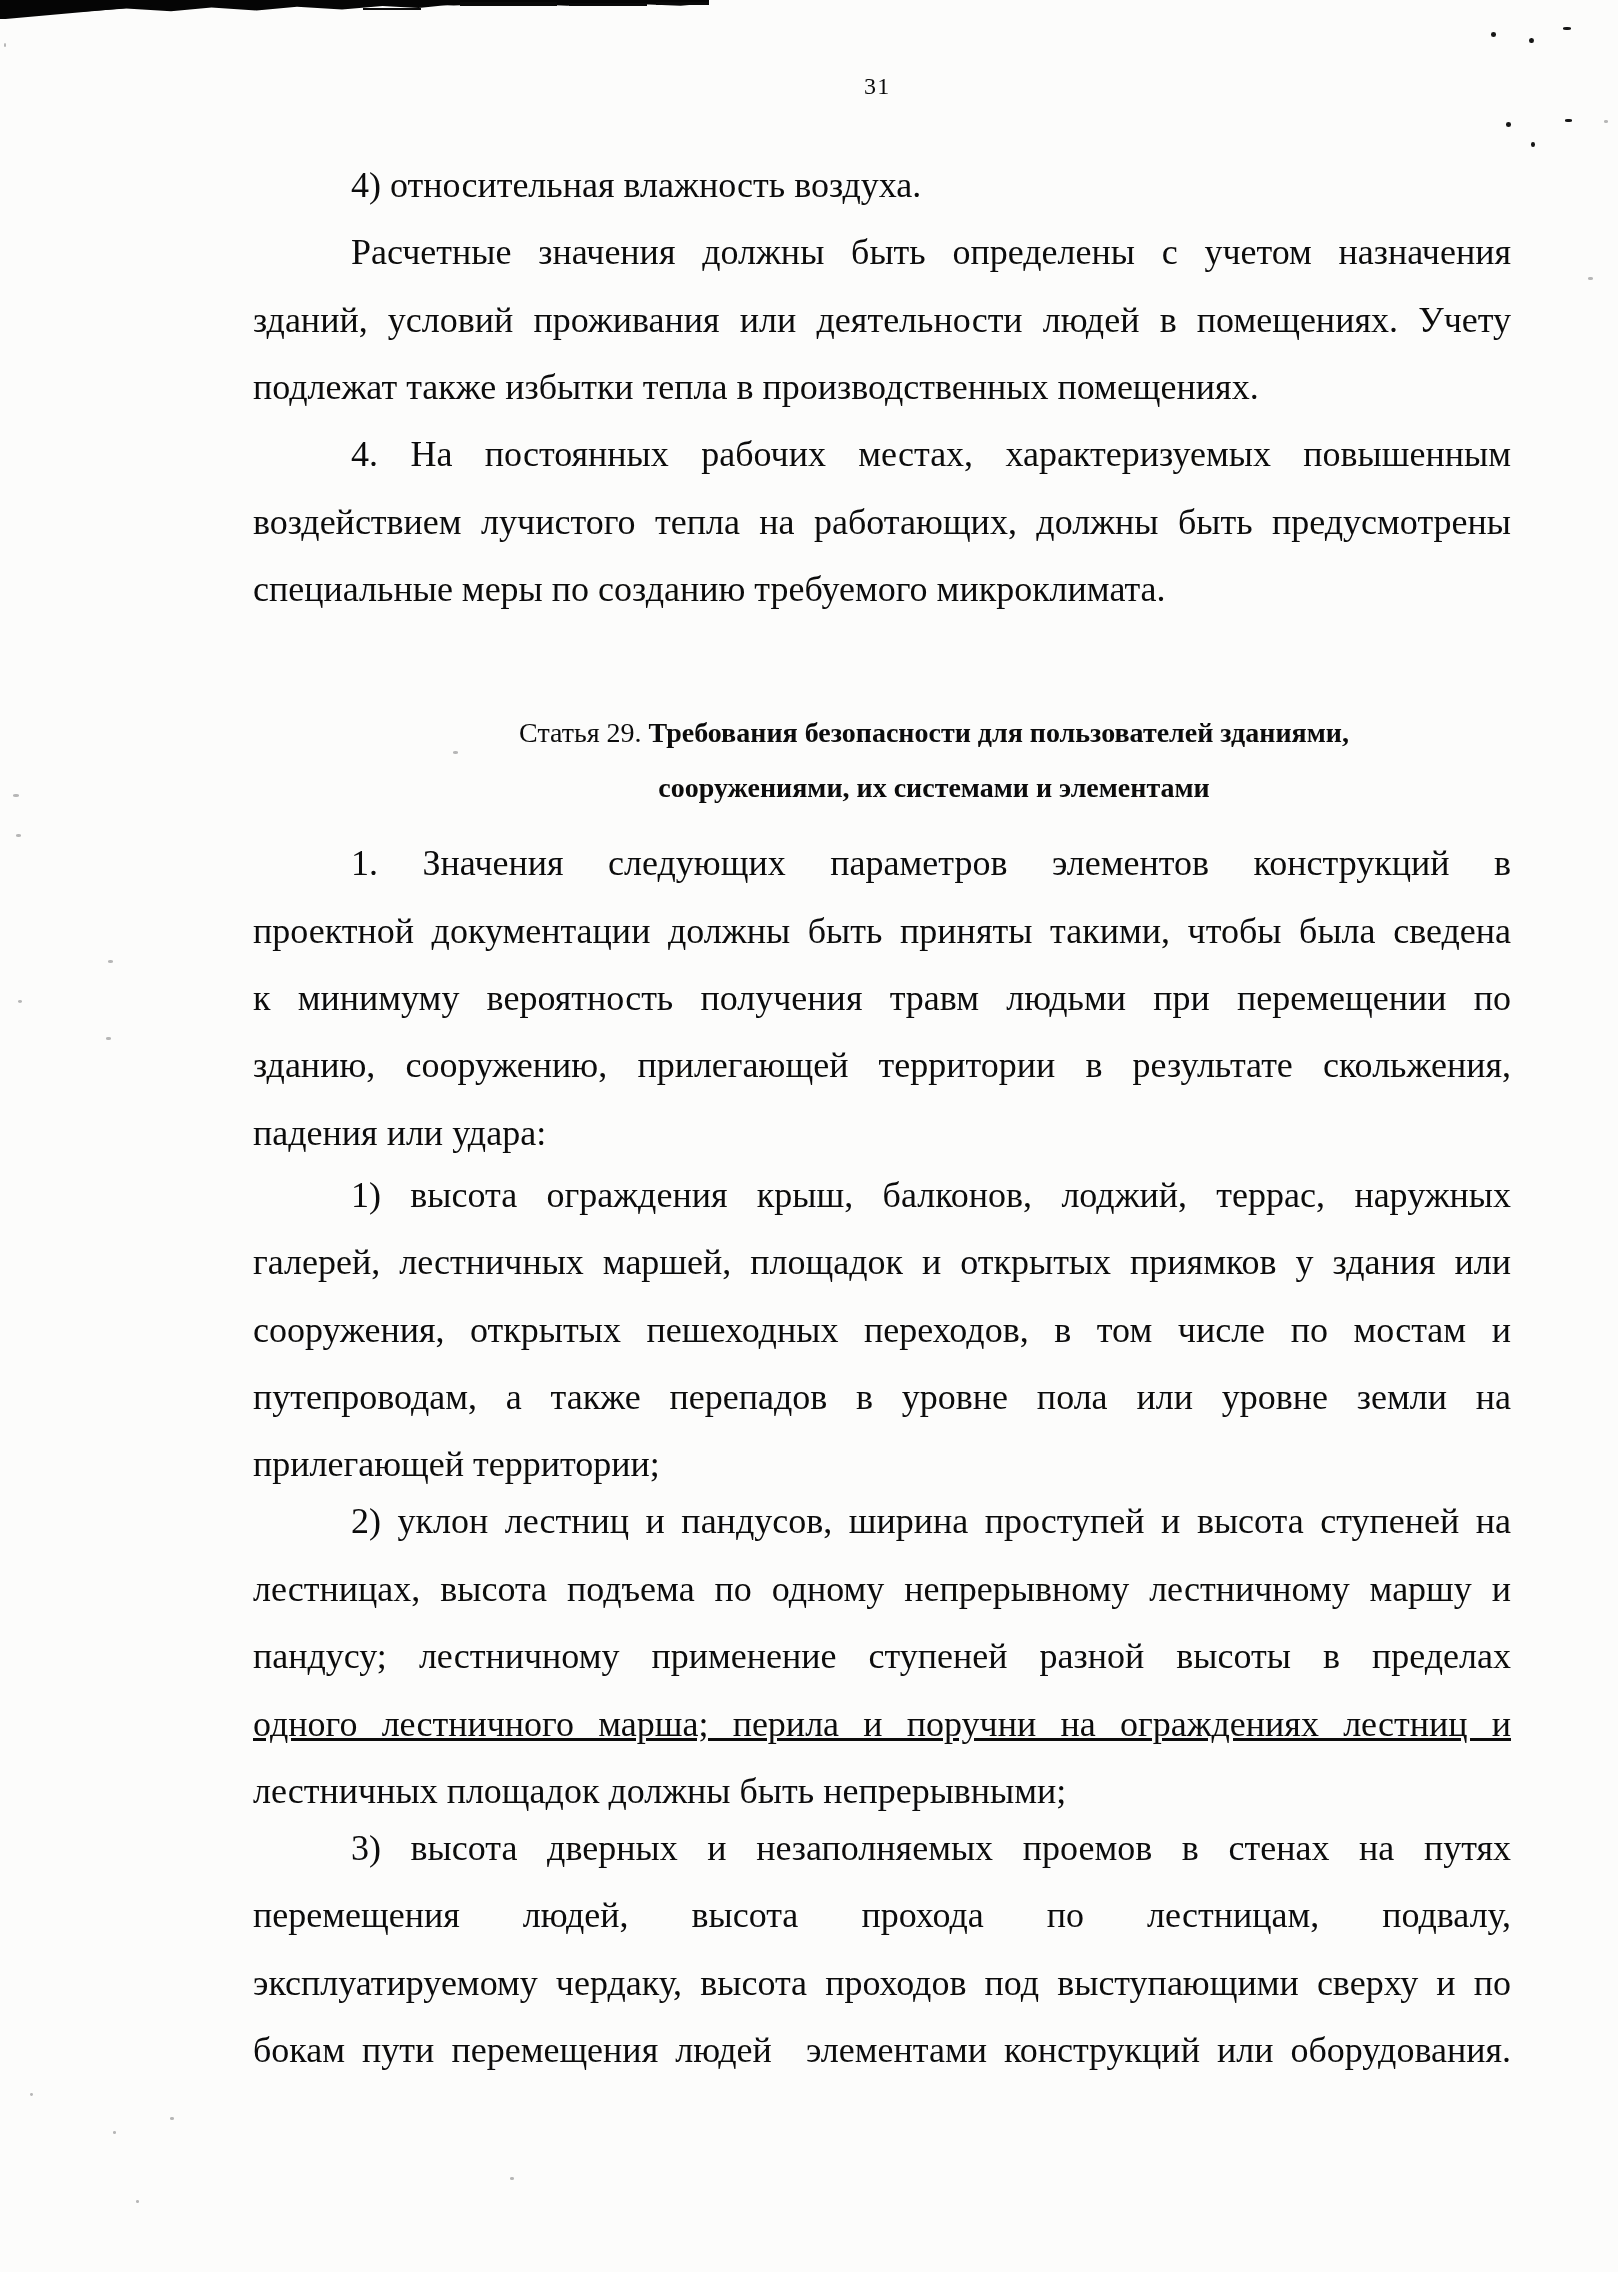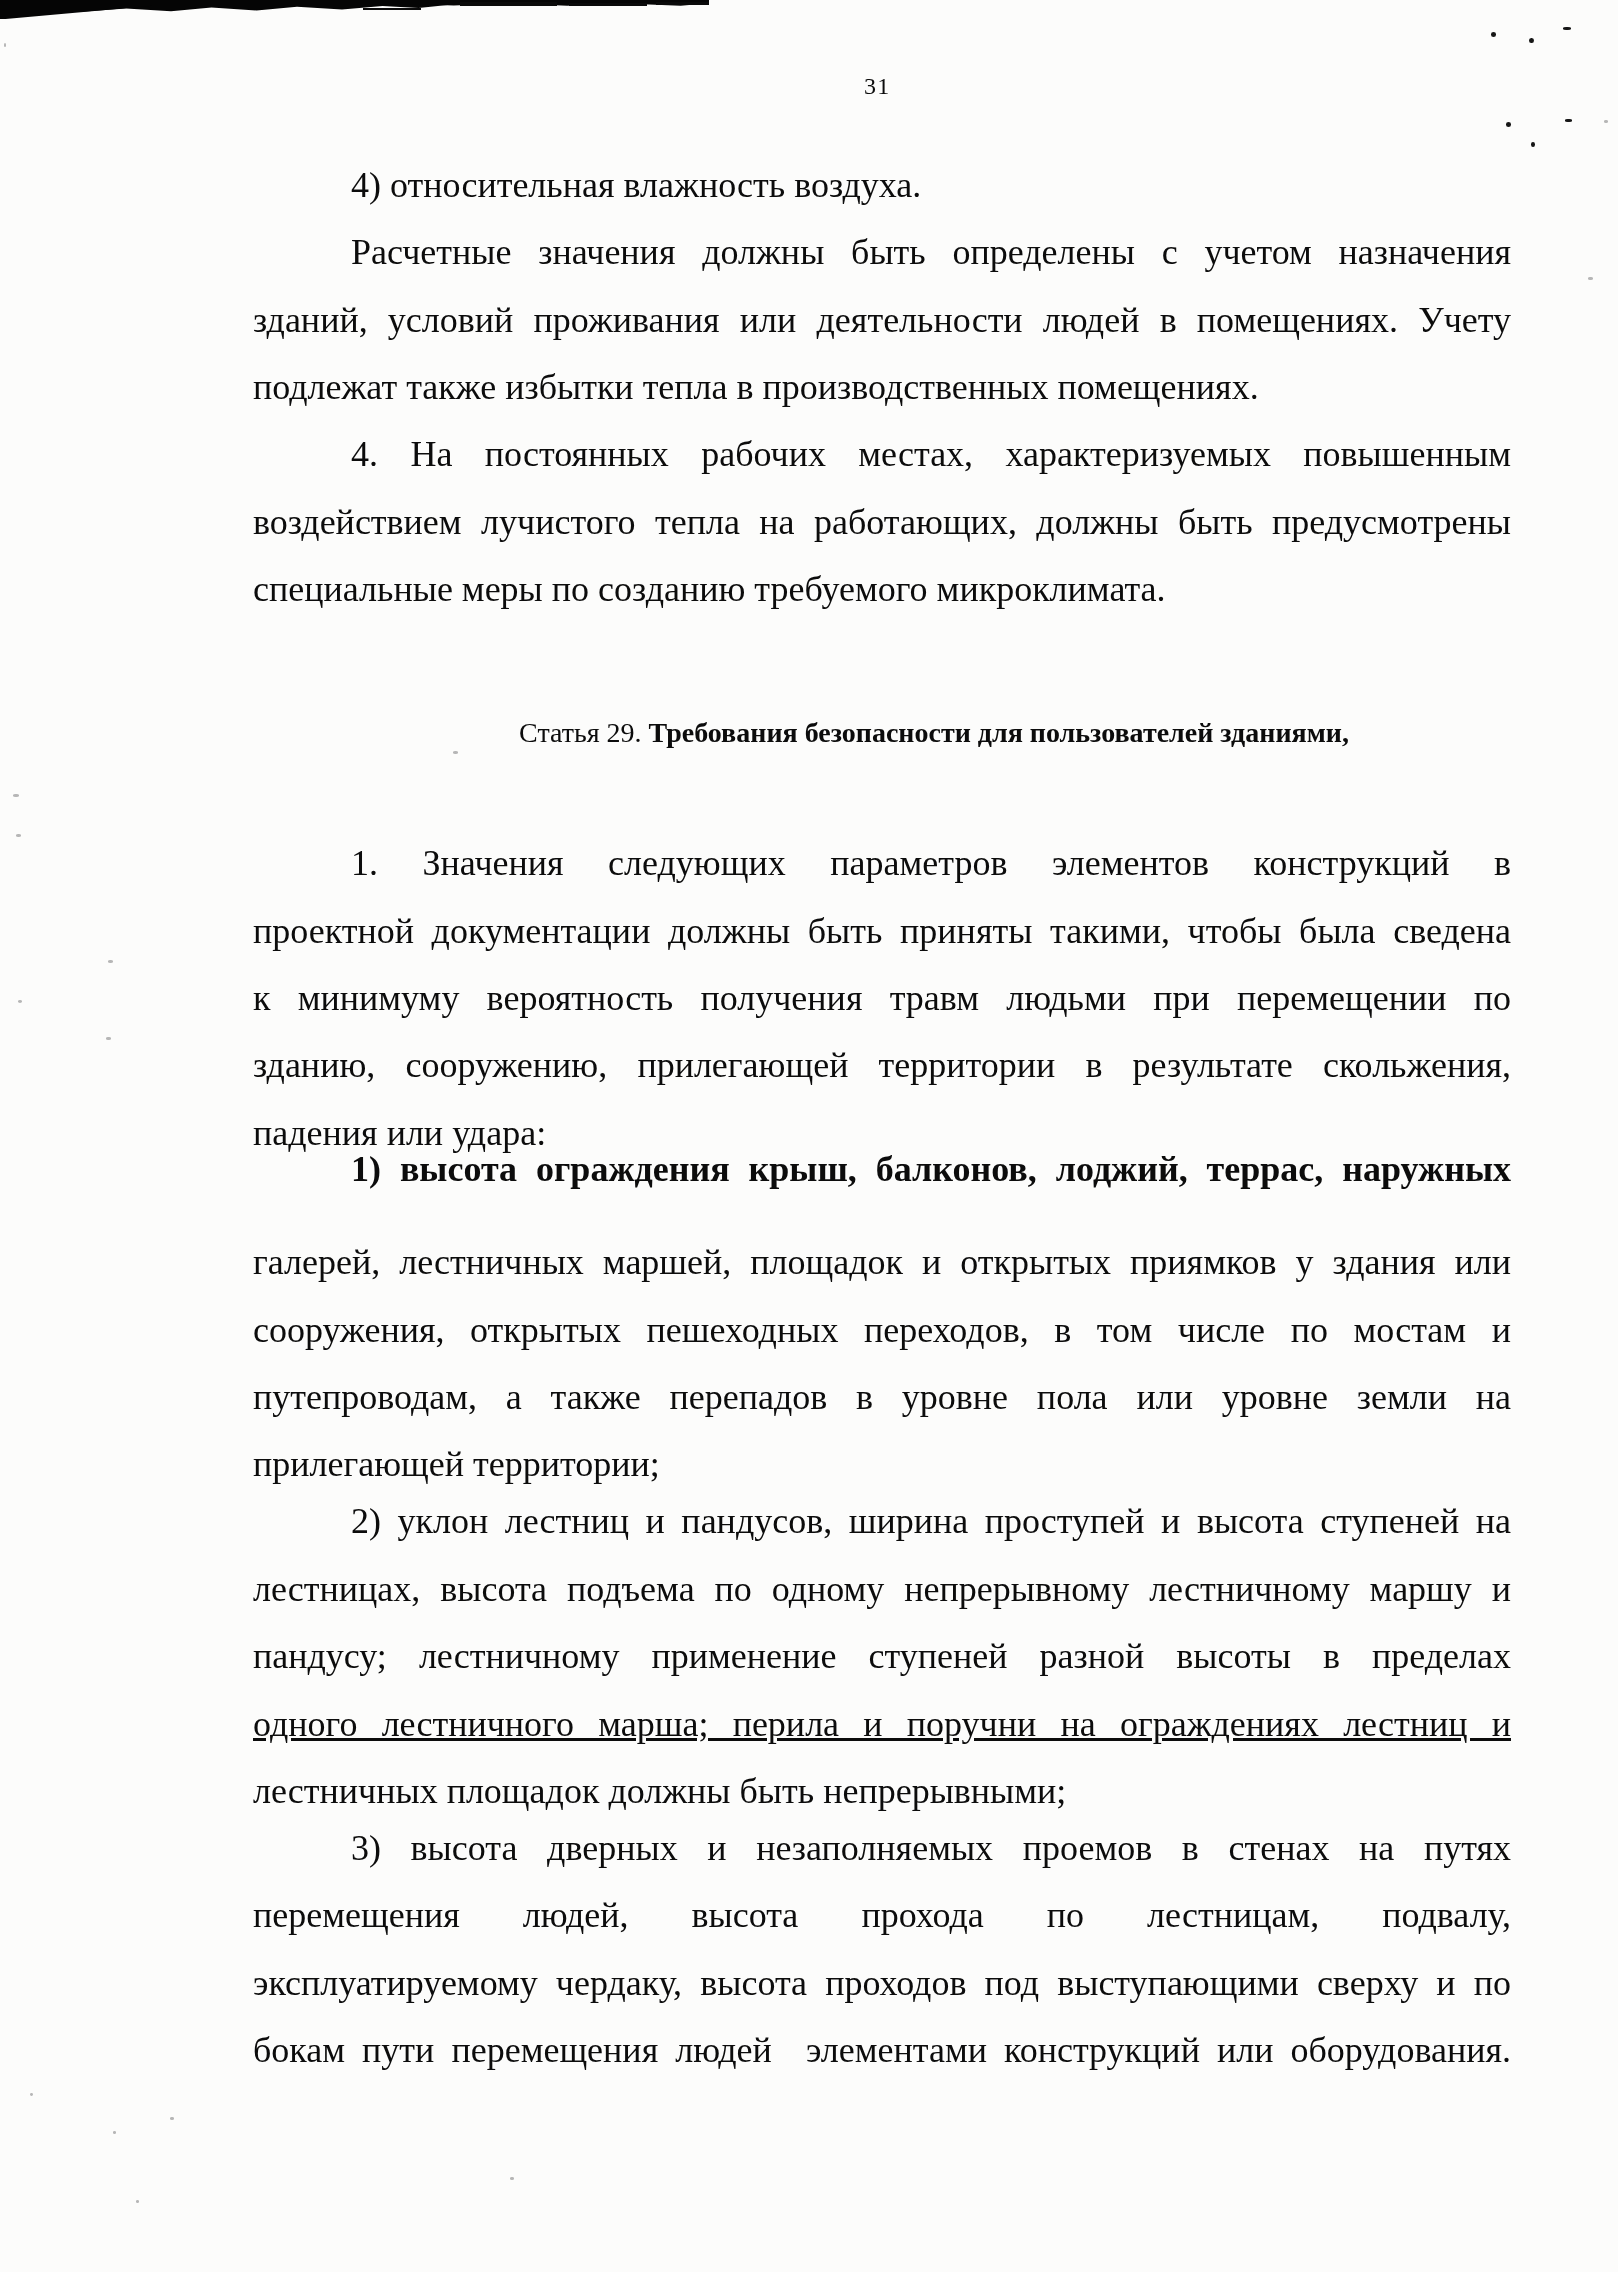--- a/index.html
+++ b/index.html
@@ -72,35 +72,36 @@
   <div class="spl" style="left:113px;top:2131px;width:3.2px;height:2.6px;"></div>
   <div class="spl" style="left:510px;top:2177px;width:3.9px;height:2.6px;"></div>
   <div class="spl" style="left:136px;top:2200px;width:3.2px;height:2.6px;"></div>
   <div class="spl" style="left:453px;top:751px;width:5.2px;height:2.6px;"></div>
 
   <div class="pagenum" style="left:864px;top:73px;">31</div>
 
   <div class="heading-line" style="top:685px;">
     <span class="heading-label">Статья 29. </span><span>Требования безопасности для пользователей зданиями,</span>
   </div>
+  <div class="heading-line" style="top:740px;">сооружениями, их системами и элементами</div>
 
   <div>
       <div class="line l ind" style="top: 164px;">4) относительная влажность воздуха.</div>
       <div class="line j ind" style="top: 231px;">Расчетные значения должны быть определены с учетом назначения</div>
       <div class="line j" style="top: 299px;">зданий, условий проживания или деятельности людей в помещениях. Учету</div>
       <div class="line l" style="top: 366px;">подлежат также избытки тепла в производственных помещениях.</div>
       <div class="line j ind" style="top: 433px;">4. На постоянных рабочих местах, характеризуемых повышенным</div>
       <div class="line j" style="top: 501px;">воздействием лучистого тепла на работающих, должны быть предусмотрены</div>
       <div class="line l" style="top: 568px;">специальные меры по созданию требуемого микроклимата.</div>
       <div class="line j ind" style="top: 842px;">1. Значения следующих параметров элементов конструкций в</div>
       <div class="line j" style="top: 910px;">проектной документации должны быть приняты такими, чтобы была сведена</div>
       <div class="line j" style="top: 977px;">к минимуму вероятность получения травм людьми при перемещении по</div>
       <div class="line j" style="top: 1044px;">зданию, сооружению, прилегающей территории в результате скольжения,</div>
       <div class="line l" style="top: 1112px;">падения или удара:</div>
-      <div class="line j ind" style="top: 1148px; font-weight: bold;">1) высота ограждения крыш, балконов, лоджий, террас, наружных</div>
+      <div class="line j ind" style="top: 1174px;">1) высота ограждения крыш, балконов, лоджий, террас, наружных</div>
       <div class="line j" style="top: 1241px;">галерей, лестничных маршей, площадок и открытых приямков у здания или</div>
       <div class="line j" style="top: 1309px;">сооружения, открытых пешеходных переходов, в том числе по мостам и</div>
       <div class="line j" style="top: 1376px;">путепроводам, а также перепадов в уровне пола или уровне земли на</div>
       <div class="line l" style="top: 1443px;">прилегающей территории;</div>
       <div class="line j ind" style="top: 1500px;">2) уклон лестниц и пандусов, ширина проступей и высота ступеней на</div>
       <div class="line j" style="top: 1568px;">лестницах, высота подъема по одному непрерывному лестничному маршу и</div>
       <div class="line j" style="top: 1635px;">пандусу; лестничному применение ступеней разной высоты в пределах</div>
       <div class="line j" style="top: 1703px; text-decoration: underline;">одного лестничного марша; перила и поручни на ограждениях лестниц и</div>
       <div class="line l" style="top: 1770px;">лестничных площадок должны быть непрерывными;</div>
       <div class="line j ind" style="top: 1827px;">3) высота дверных и незаполняемых проемов в стенах на путях</div>

